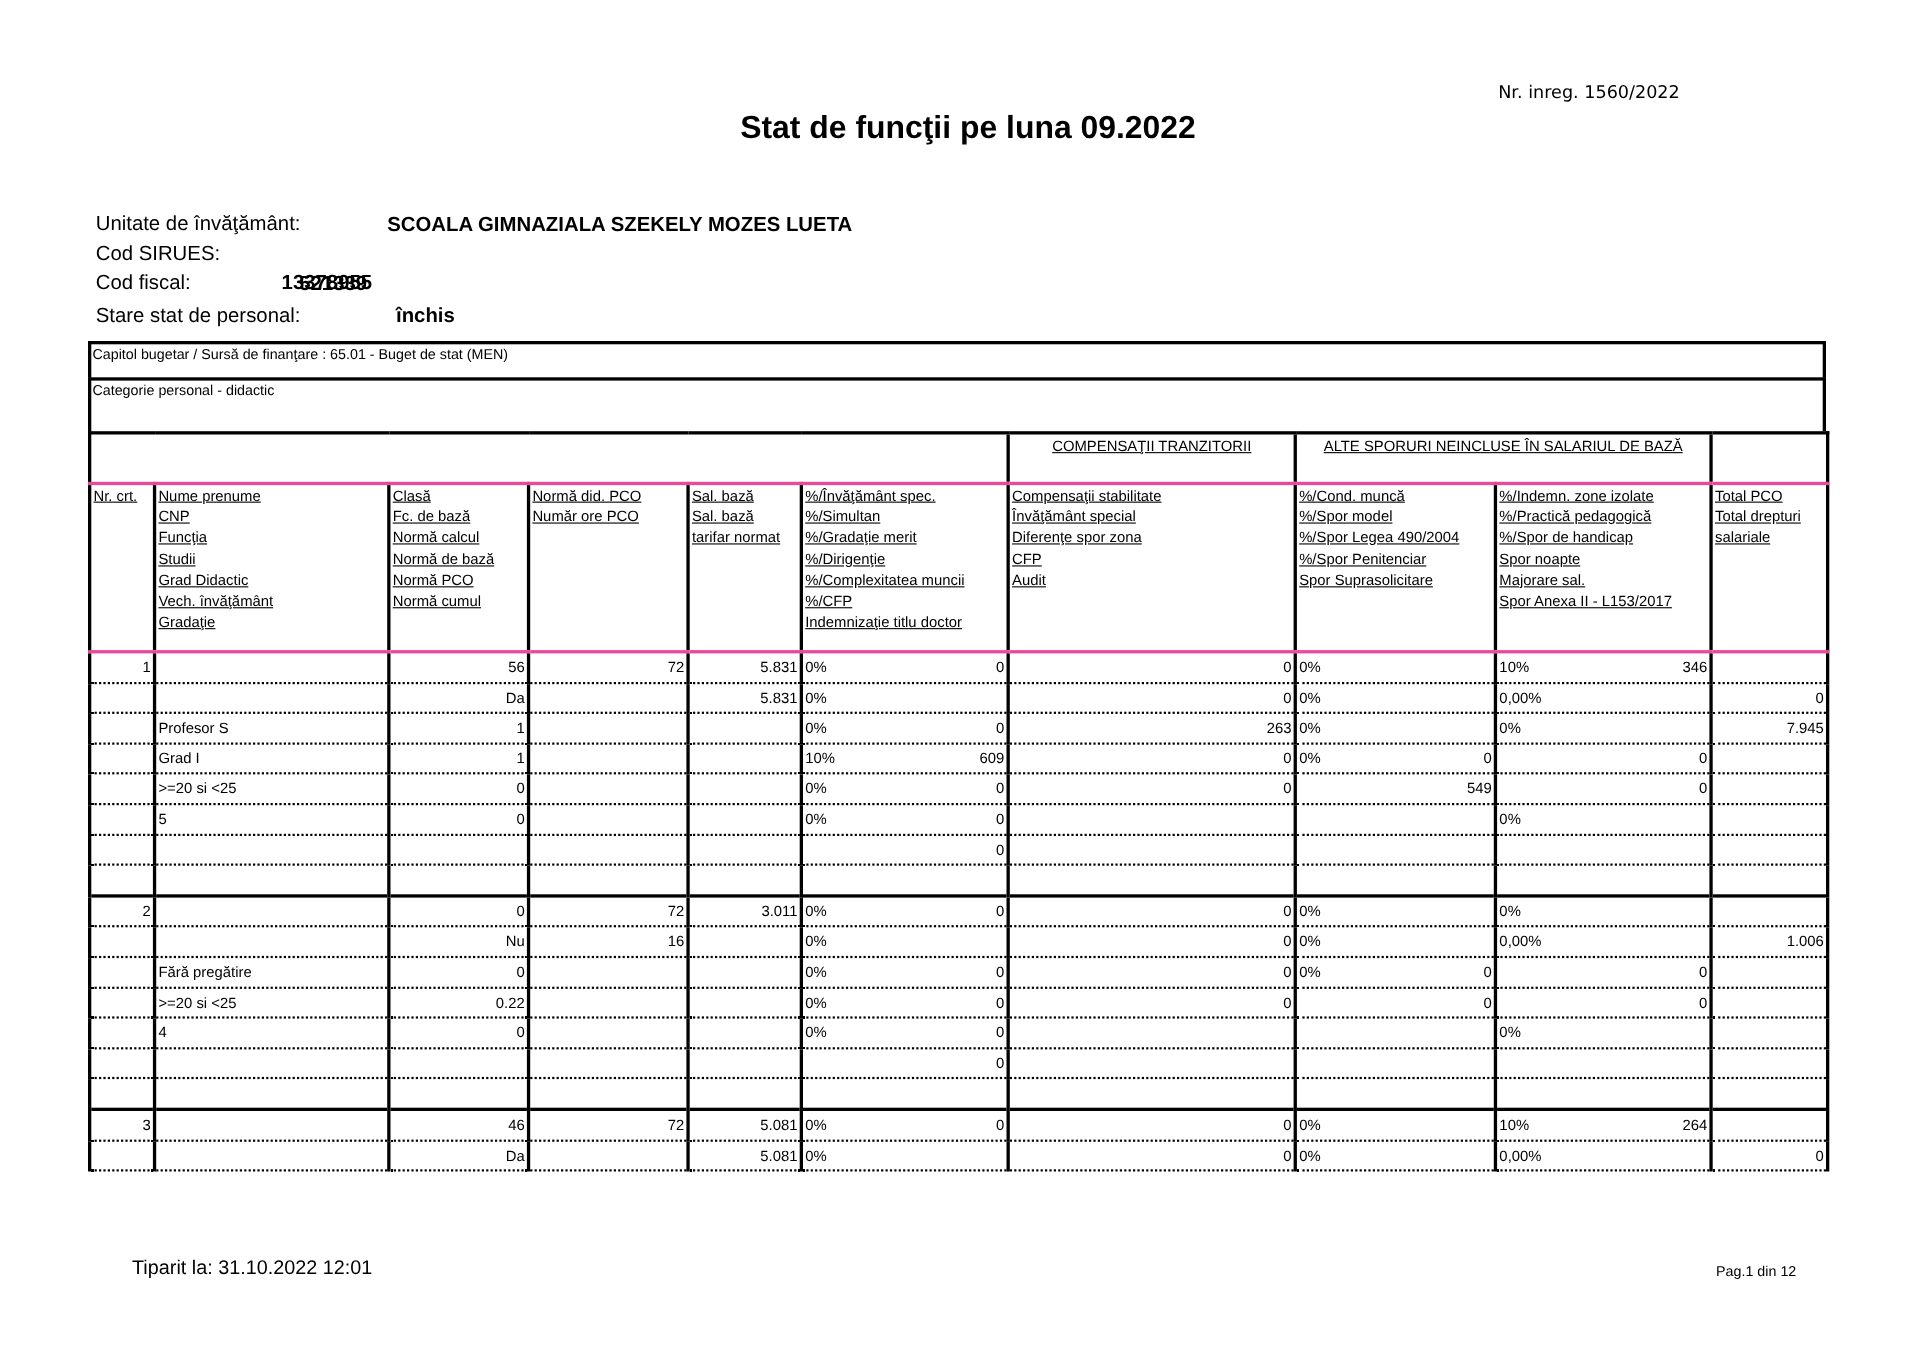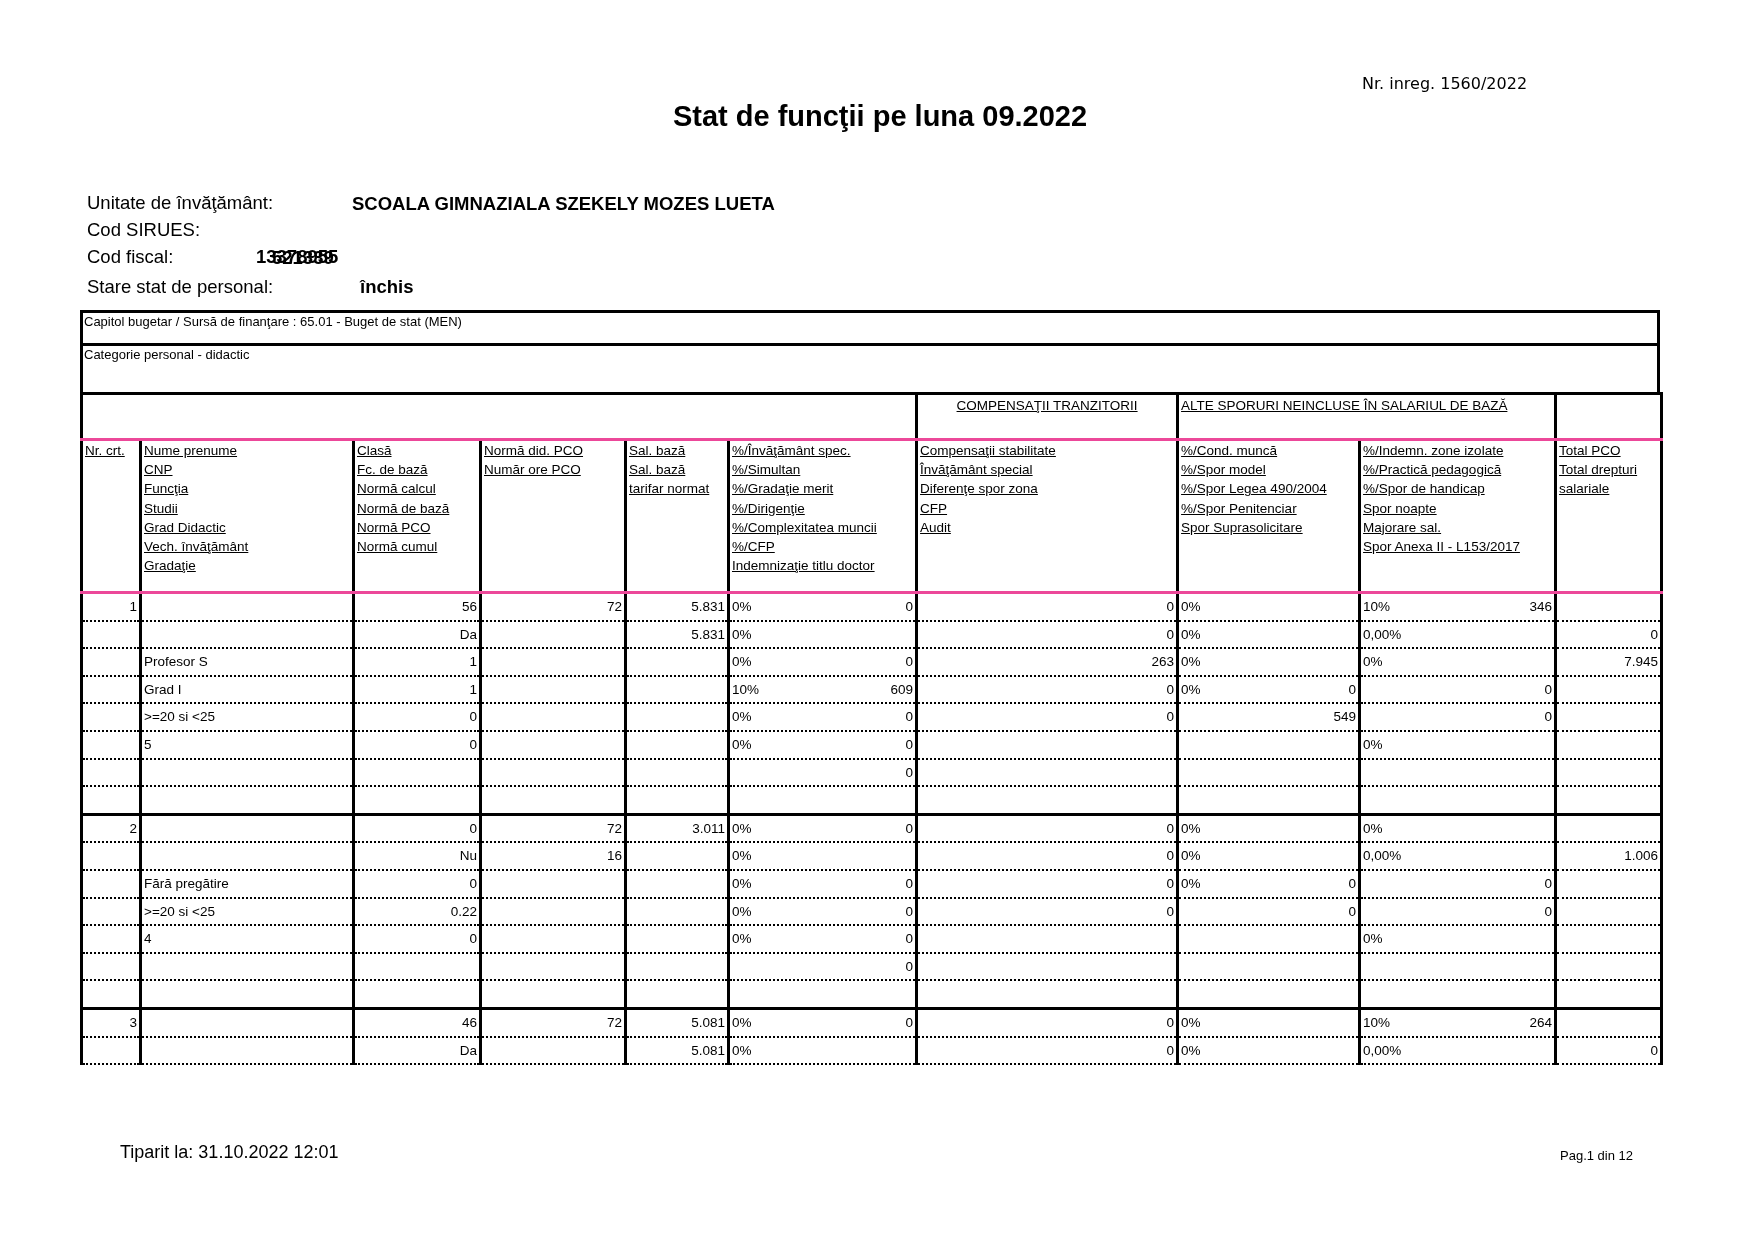--- a/index.html
+++ b/index.html
@@ -56,21 +56,21 @@
         <col style="width:188px">
         <col style="width:261px">
         <col style="width:182px">
       <col style="width:196px">
         <col style="width:106px">
     </colgroup>
     <tbody id="grid-body">
       <tr class="grp">
         <td class="thick-l thick-t thick-b" colspan="6"></td>
         <td class="thick-l thick-t thick-b" style="text-align:center; padding-top:3px;">COMPENSAŢII TRANZITORII</td>
-        <td class="thick-l thick-t thick-b" colspan="2" style="padding-top:3px;">ALTE SPORURI NEINCLUSE ÎN SALARIUL DE BAZĂ</td>
+        <td class="thick-l thick-t thick-b" colspan="2" style="padding-top:3px;text-align:center;">ALTE SPORURI NEINCLUSE ÎN SALARIUL DE BAZĂ</td>
         <td class="thick-l thick-r thick-t thick-b"></td>
       </tr>
       <tr class="hdr" id="hdr-row">
           <td class="thick-l thick-b" style="height: 150px;">
             <div>Nr. crt.</div>
           </td>
           <td class="thick-l thick-b" style="height: 150px;">
             <div>Nume prenume</div>
             <div>CNP</div>
             <div>Funcţia</div>

